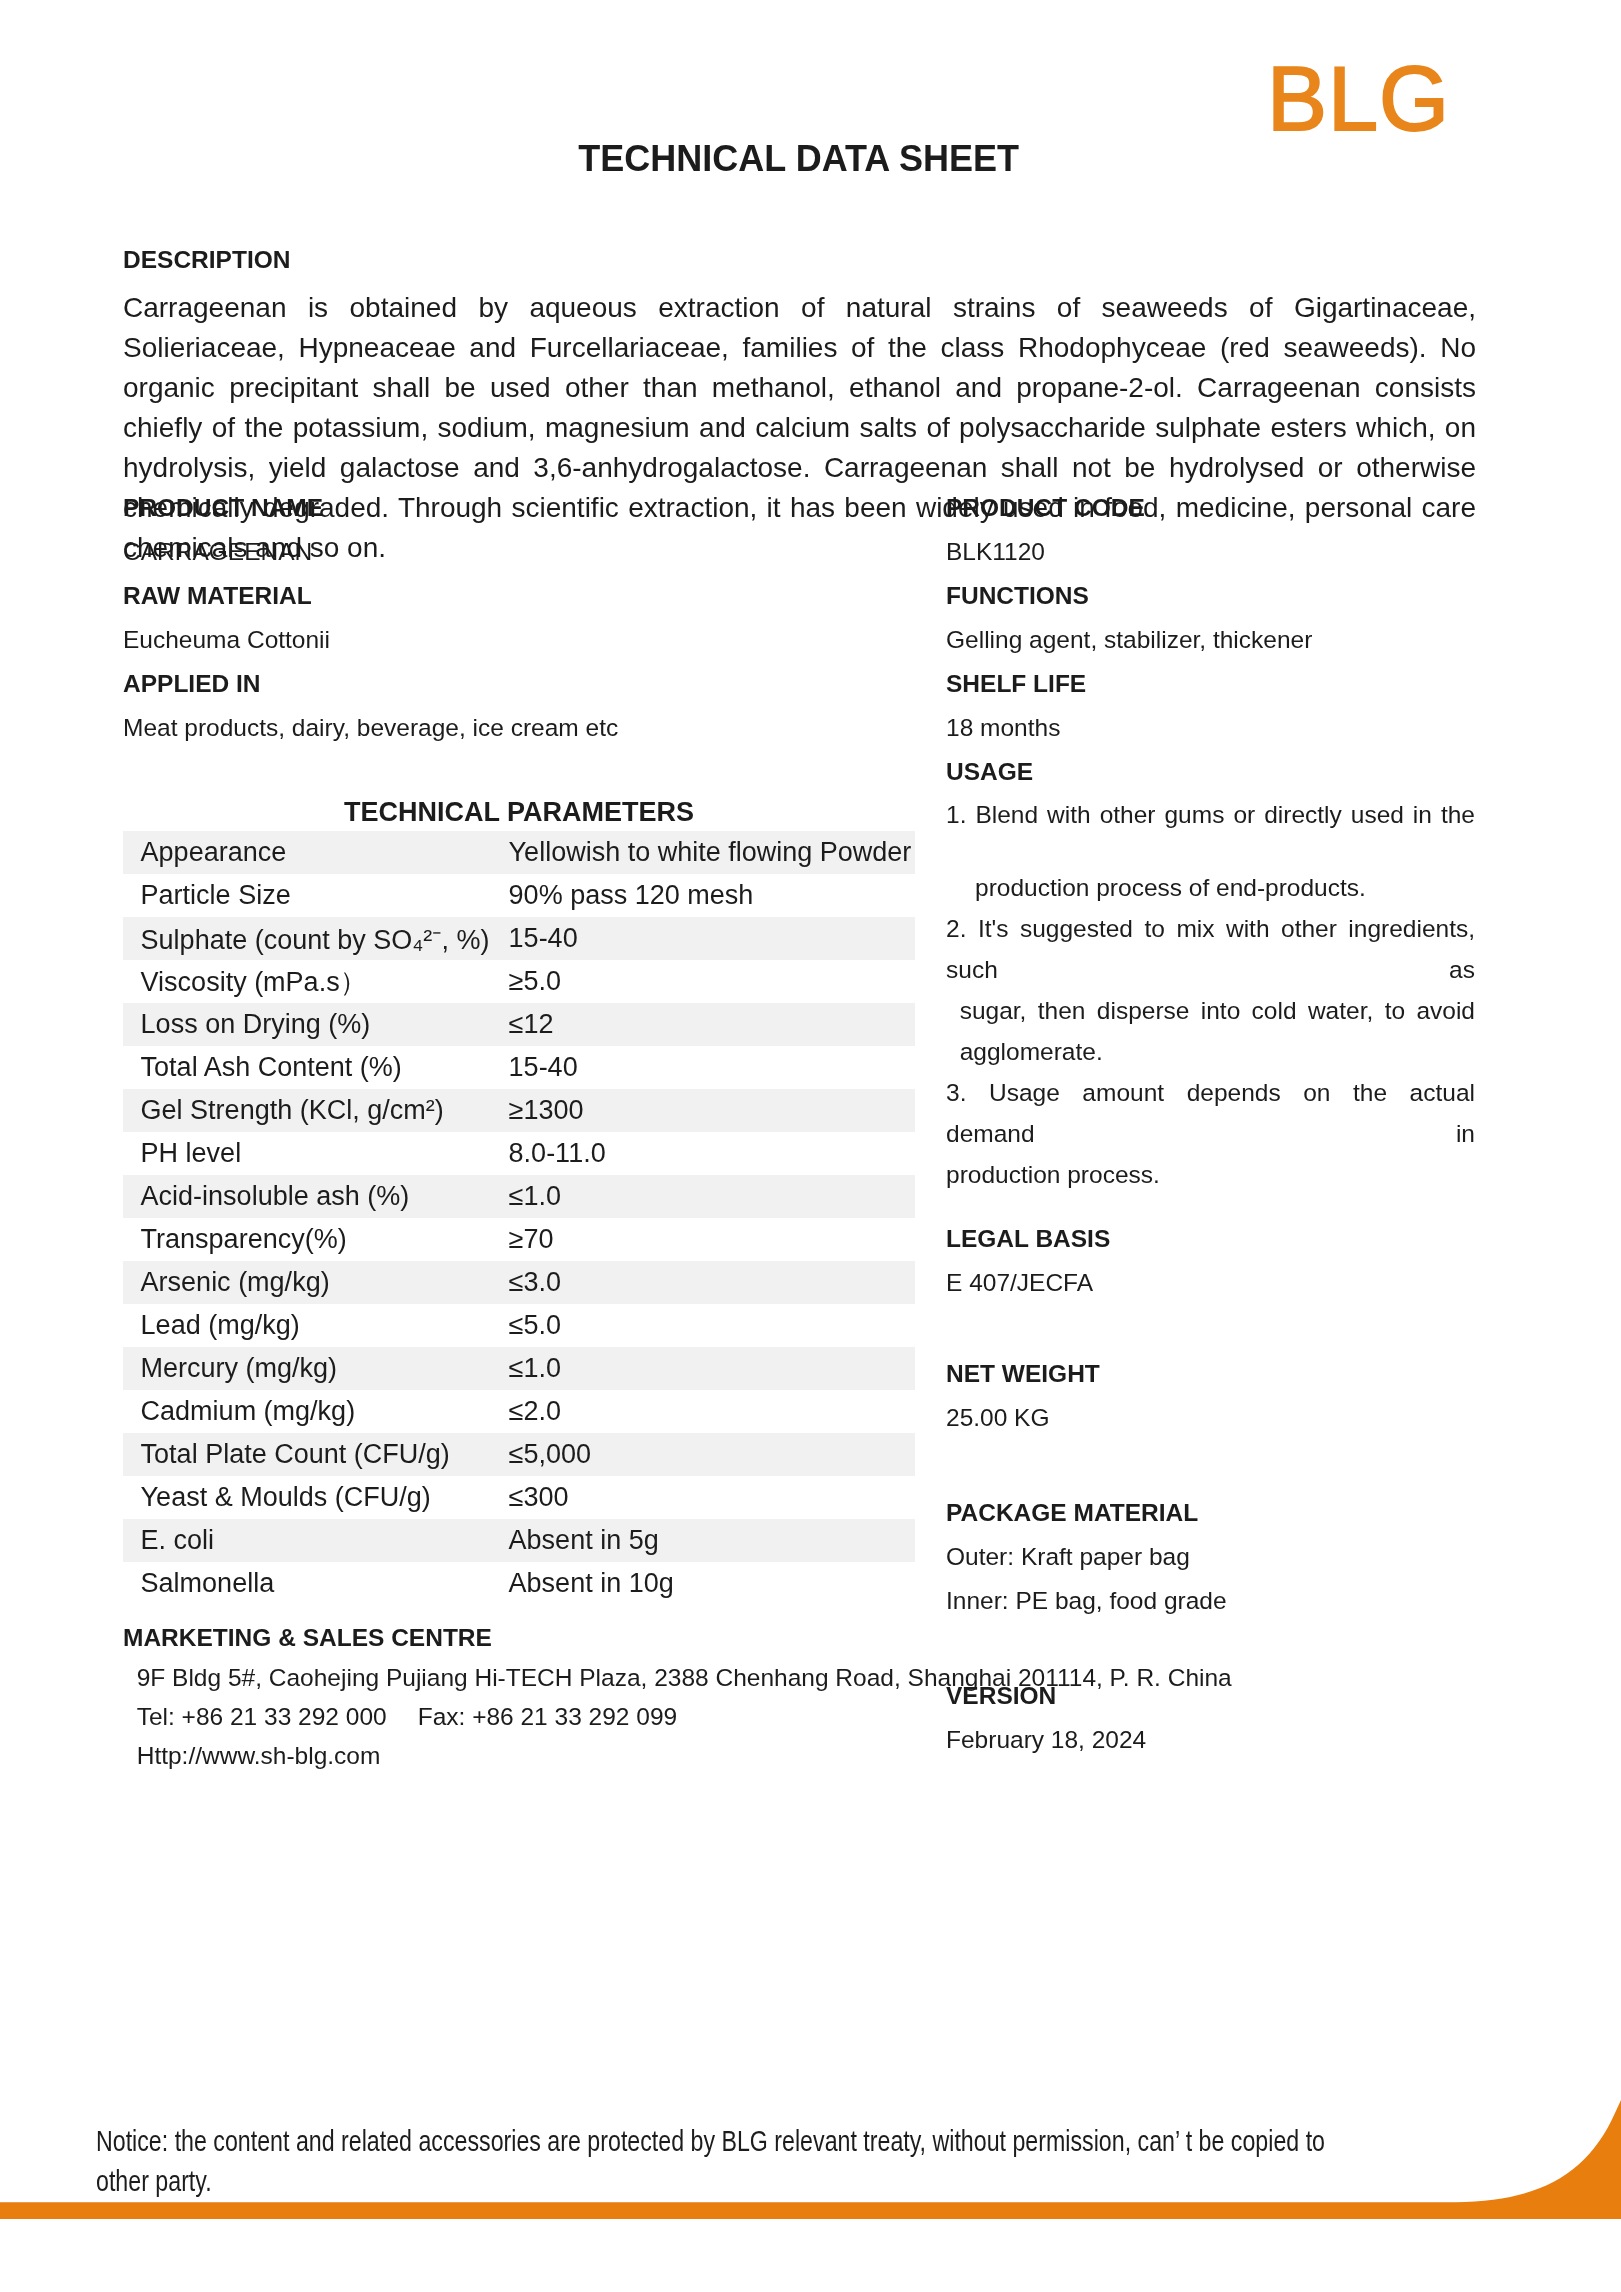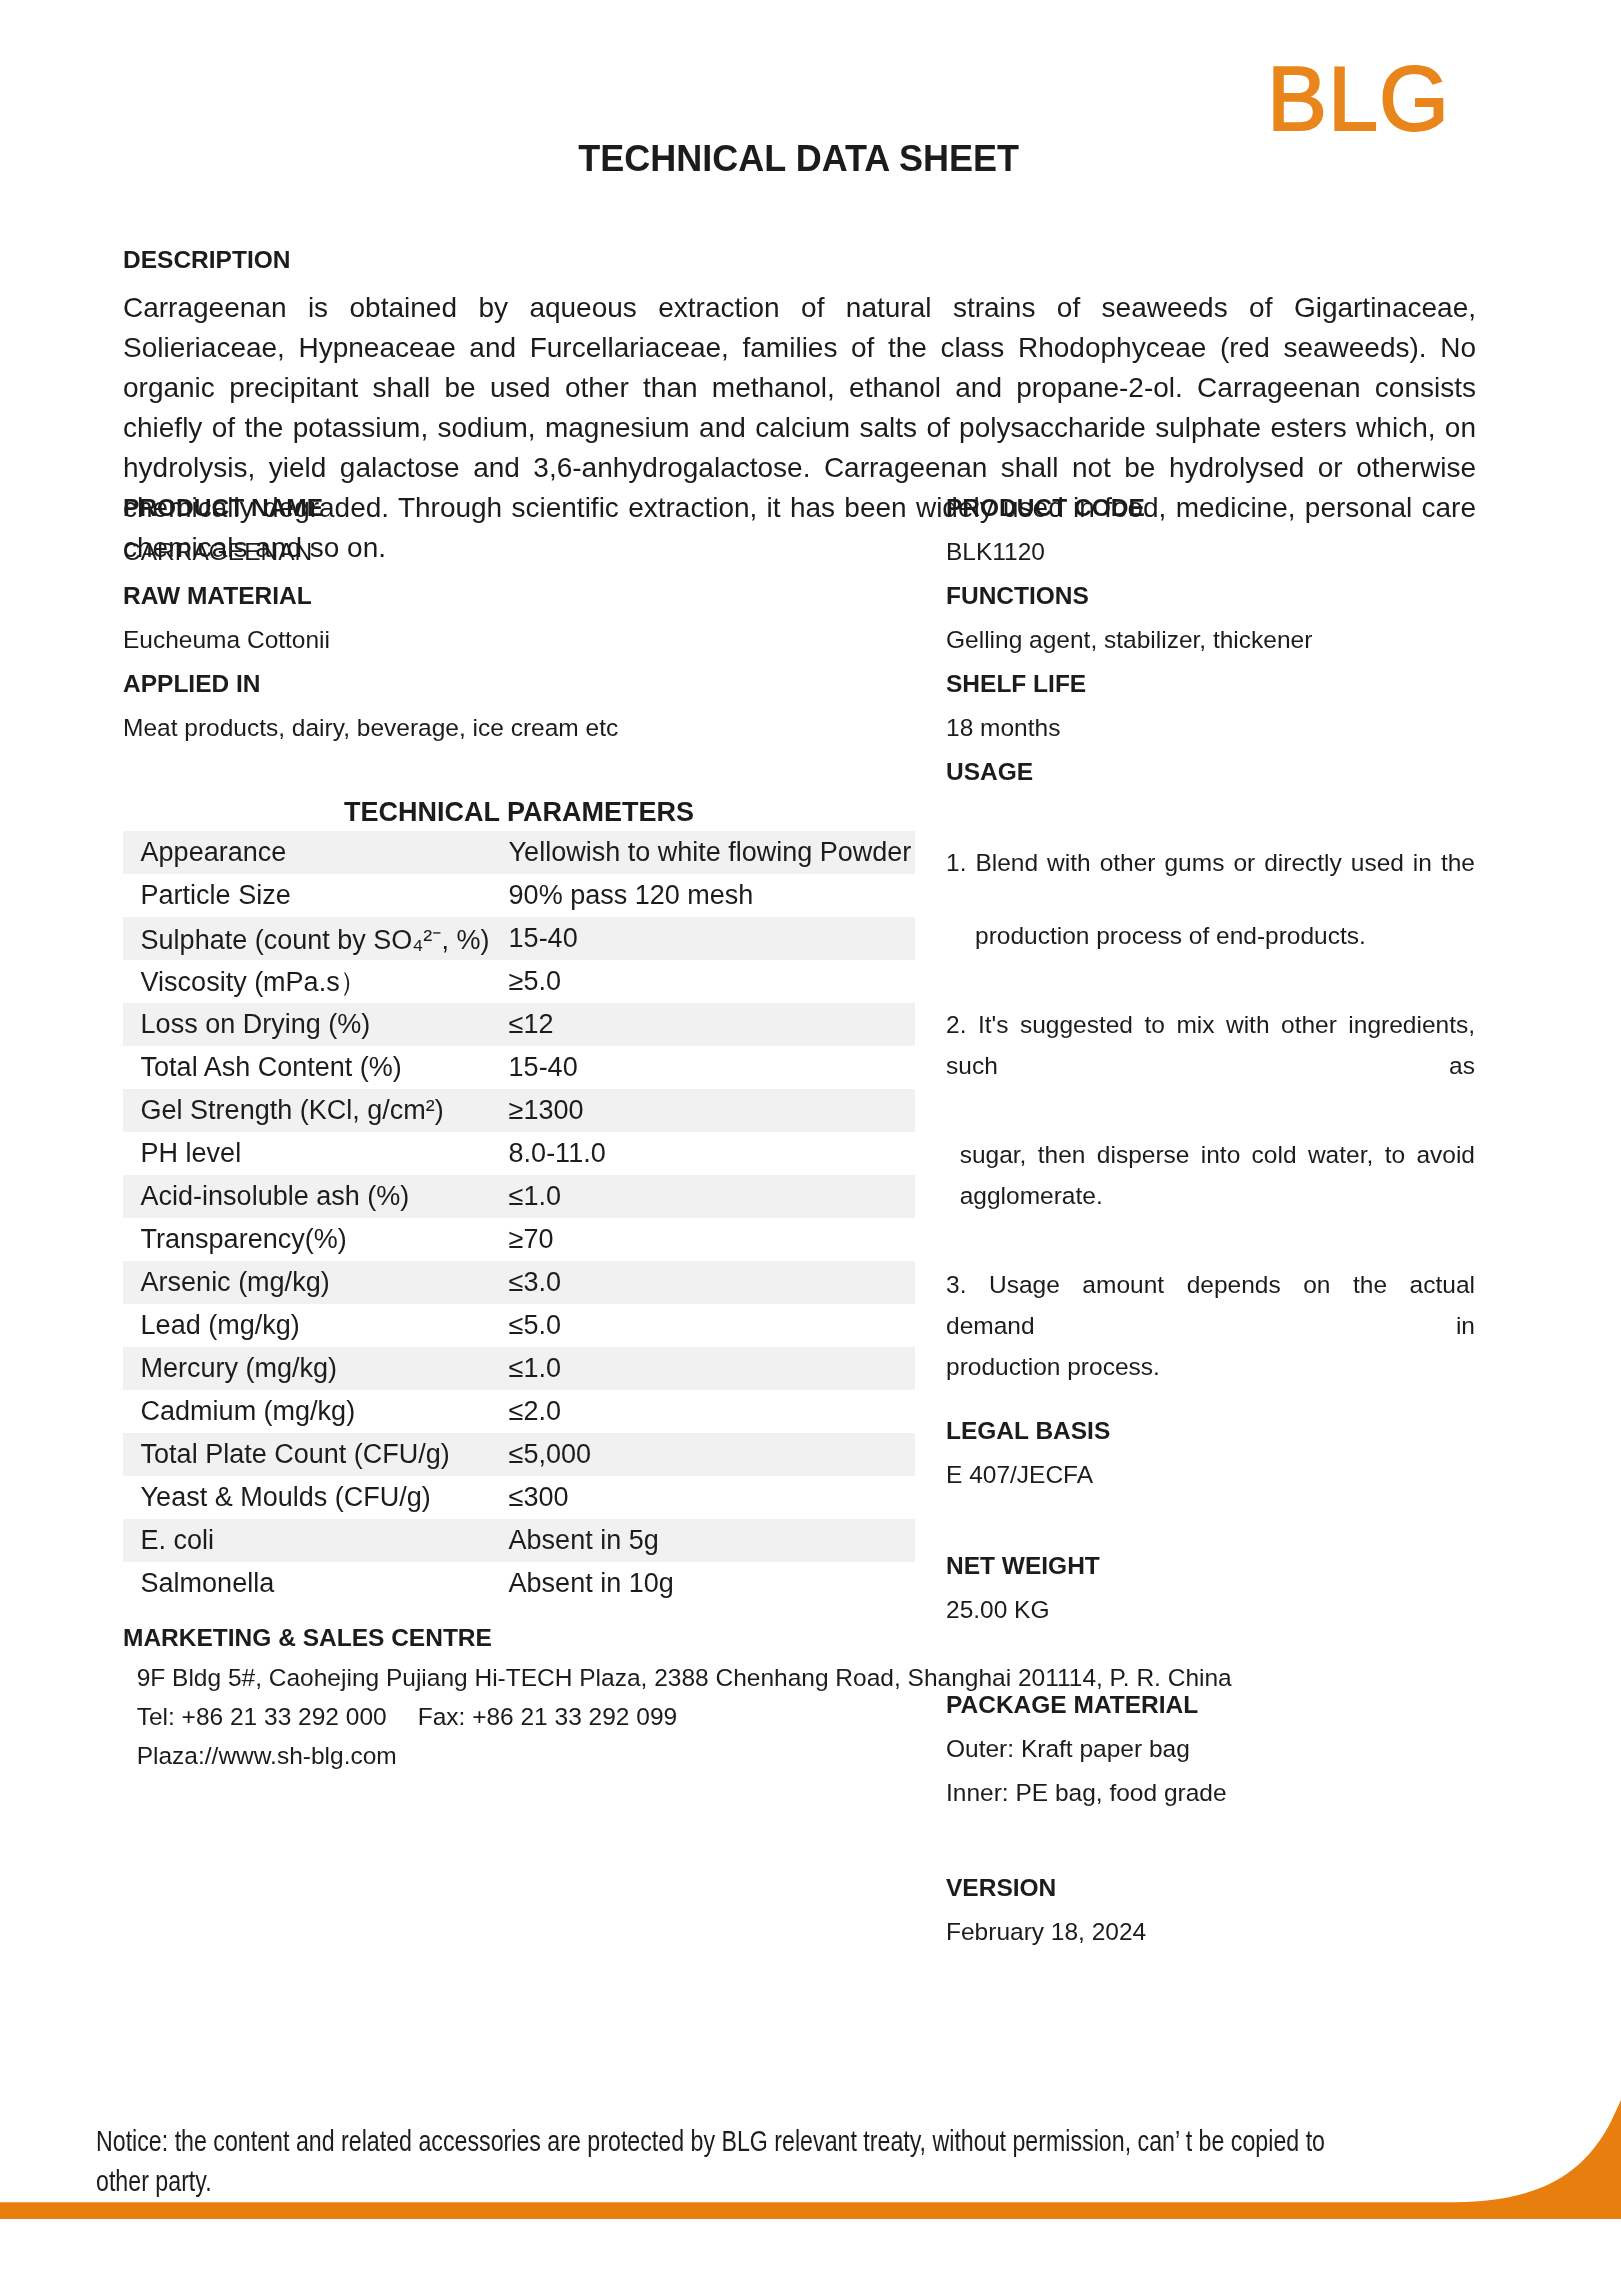--- a/index.html
+++ b/index.html
@@ -55,21 +55,21 @@
     line-height: 40px;
     text-align: justify;
   }
   .col { position: absolute; top: 486px; font-size: 24.5px; }
   .col-left  { left: 123px; width: 784px; }
   .col-right { left: 946px; width: 529px; }
   .pair div { line-height: 44px; }
   .b { font-weight: bold; }
   .usage-h { line-height: 44px; font-weight: bold; }
   .uline { line-height: 41px; }
-  .jline { text-align: justify; text-align-last: justify; margin-top: 48px; }
+  .jline { text-align: justify; text-align-last: justify; }
   .ind30 { padding-left: 29px; margin-top: 32px; }
   .ind14 { padding-left: 13.7px; }
   .sec div { line-height: 44px; }
   .sec0 { margin-top: 21.6px; }
   .sec1 { margin-top: 47px; }
   .sec2 { margin-top: 51px; }
   .sec3 { margin-top: 51px; }
   .params {
     position: absolute;
     left: 123px;
@@ -271,21 +271,21 @@
       </div>
   </div>
 
   <div class="marketing">
     <div class="mk-h">MARKETING &amp; SALES CENTRE</div>
     <div class="mk-lines">
       <div>9F Bldg 5#, Caohejing Pujiang Hi-TECH Plaza, 2388 Chenhang Road, Shanghai 201114, P. R. China</div>
       <div>
         <span>Tel: +86 21 33 292 000</span><span class="fax-span">Fax: +86 21 33 292 099</span>
       </div>
-      <div>Plaza://www.sh-blg.com</div>
+      <div>Http://www.sh-blg.com</div>
     </div>
   </div>
 
   <div class="notice">
     <div><span class="scale">Notice: the content and related accessories are protected by BLG relevant treaty, without permission, can’ t be copied to</span></div>
     <div><span class="scale">other party.</span></div>
   </div>
 
   <svg class="band" viewBox="0 0 1654 125" preserveAspectRatio="none">
     <path d="M0 106 L1485 106 C1570 105 1620 78 1648 15 L1654 2 L1654 123 L0 123 Z" fill="var(--band-orange)"></path>

